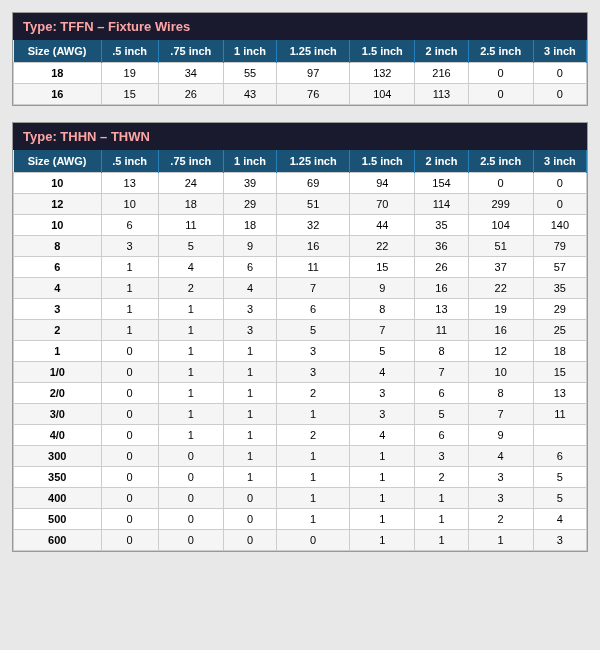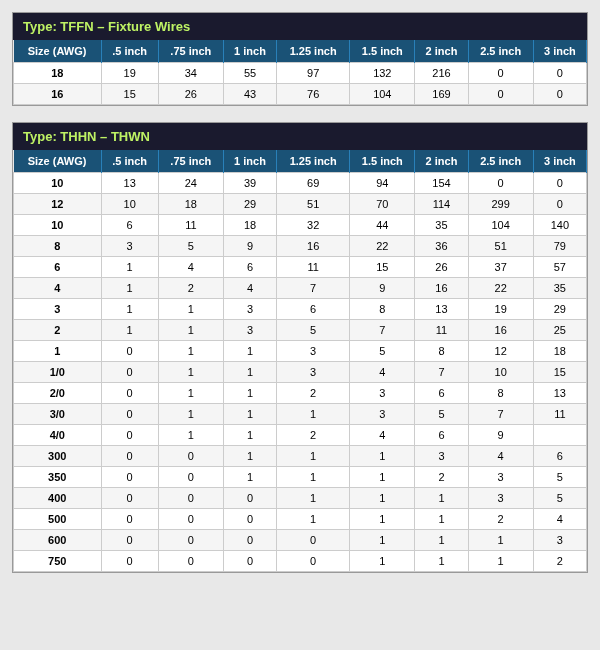--- a/index.html
+++ b/index.html
@@ -9,21 +9,21 @@
       font-size: 12px;
       padding: 12px;
       width: 600px;
     }
     .section {
       margin-bottom: 16px;
       border: 1px solid #999;
     }
     .section-header {
       background: #1a1a2e;
-      color: #bef264;
+      color: #fca5a5;
       font-weight: bold;
       font-size: 13px;
       padding: 6px 10px;
     }
     table {
       width: 100%;
       border-collapse: collapse;
     }
     thead tr {
       background: #1a5276;
@@ -87,21 +87,21 @@
           <td>0</td>
           <td>0</td>
         </tr>
         <tr>
           <td>16</td>
           <td>15</td>
           <td>26</td>
           <td>43</td>
           <td>76</td>
           <td>104</td>
-          <td>169</td>
+          <td>113</td>
           <td>0</td>
           <td>0</td>
         </tr>
       </tbody>
   </table>
 </div>
 
 <div class="section">
   <div class="section-header">Type: THHN – THWN</div>
   <table>
@@ -310,26 +310,15 @@
           <td>600</td>
           <td>0</td>
           <td>0</td>
           <td>0</td>
           <td>0</td>
           <td>1</td>
           <td>1</td>
           <td>1</td>
           <td>3</td>
         </tr>
-        <tr>
-          <td>750</td>
-          <td>0</td>
-          <td>0</td>
-          <td>0</td>
-          <td>0</td>
-          <td>1</td>
-          <td>1</td>
-          <td>1</td>
-          <td>2</td>
-        </tr>
       </tbody>
   </table>
 </div>
 
 </body></html>

